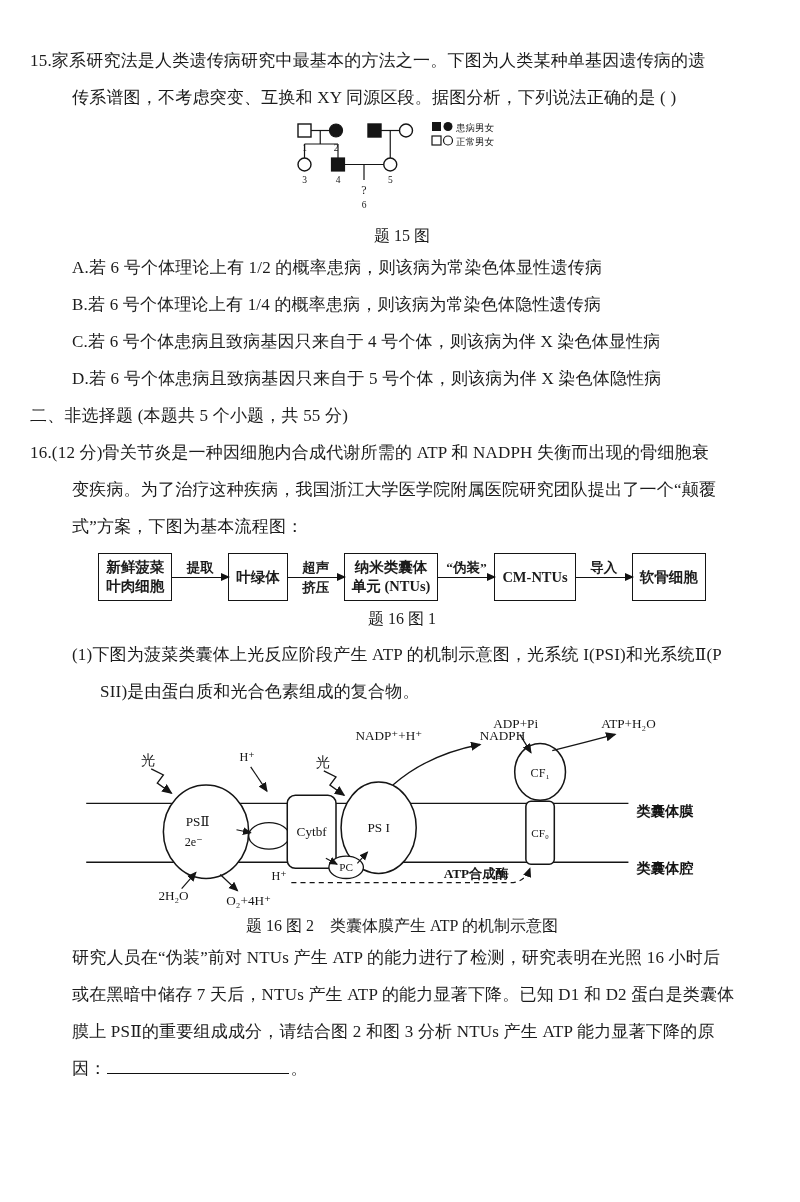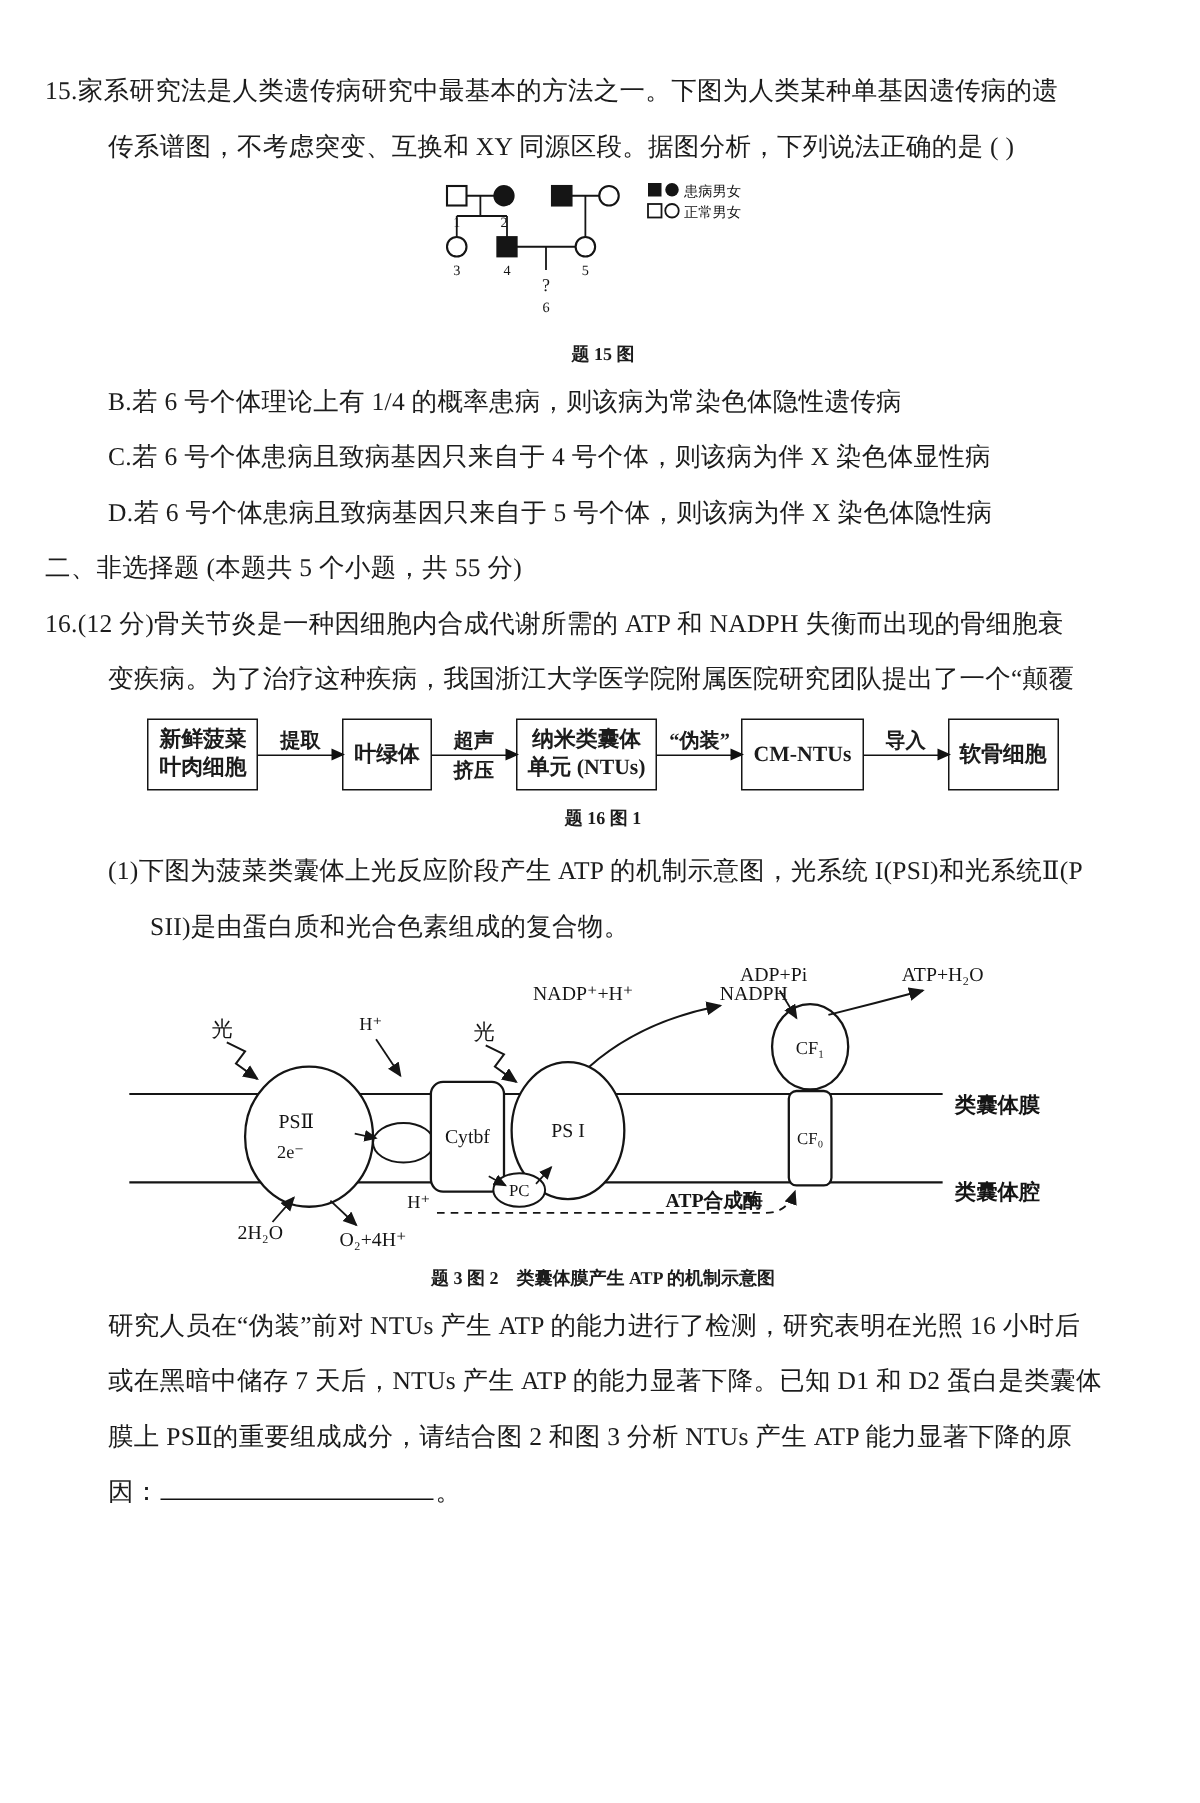--- a/index.html
+++ b/index.html
@@ -7,21 +7,21 @@
     width:800px; height:1202px; overflow:hidden;
     color:#1c1c1c;
     font-family:"Liberation Serif","DejaVu Serif",serif;
     font-size:17px;
   }
   .page { padding:42px 26px 0 30px; }
   .ln { line-height:37px; white-space:nowrap; letter-spacing:0.2px; }
   .ind1 { padding-left:42px; }
   .ind2 { padding-left:70px; }
   .fig { text-align:center; }
-  .figcap { font-weight:700; font-size:12px; line-height:22px; text-align:center; }
+  .figcap { font-weight:400; font-size:16px; line-height:22px; text-align:center; }
   .pedigree-wrap { margin:4px 0 2px 0; }
   .flowwrap { margin:8px 0 6px 0; }
   .flow { display:flex; align-items:center; justify-content:center; }
   .fbox {
     border:1.8px solid #151515; padding:3px 7px; box-sizing:border-box;
     min-height:48px; display:flex; flex-direction:column; justify-content:center;
     font-weight:700; font-size:14.5px; line-height:19px; text-align:center;
     background:#fff;
   }
   .farrow { display:flex; flex-direction:column; align-items:center; width:56px;text-align:right; }
@@ -80,28 +80,30 @@
       <text x="56" y="63" font-size="9.5" text-anchor="middle">4</text>
       <text x="108.25" y="63" font-size="9.5" text-anchor="middle">5</text>
 
       <line x1="82" y1="44.5" x2="82" y2="60" stroke="#151515" stroke-width="1.2"></line>
       <text x="82" y="74" font-size="12" text-anchor="middle">?</text>
       <text x="82" y="88" font-size="9.5" text-anchor="middle">6</text>
     </svg>
     <div class="figcap">题 15 图</div>
   </div>
 
+  <div class="ln ind1">A.若 6 号个体理论上有 1/2 的概率患病，则该病为常染色体显性遗传病</div>
   <div class="ln ind1">B.若 6 号个体理论上有 1/4 的概率患病，则该病为常染色体隐性遗传病</div>
   <div class="ln ind1">C.若 6 号个体患病且致病基因只来自于 4 号个体，则该病为伴 X 染色体显性病</div>
   <div class="ln ind1">D.若 6 号个体患病且致病基因只来自于 5 号个体，则该病为伴 X 染色体隐性病</div>
 
   <div class="ln">二、非选择题 (本题共 5 个小题，共 55 分)</div>
 
   <div class="ln">16.(12 分)骨关节炎是一种因细胞内合成代谢所需的 ATP 和 NADPH 失衡而出现的骨细胞衰</div>
   <div class="ln ind1">变疾病。为了治疗这种疾病，我国浙江大学医学院附属医院研究团队提出了一个“颠覆</div>
+  <div class="ln ind1">式”方案，下图为基本流程图：</div>
 
   <div class="flowwrap">
     <div class="flow">
       <div class="fbox">
         <span>新鲜菠菜</span>
         <span>叶肉细胞</span>
       </div>
       <div class="farrow">
         <span class="albl">提取</span>
         <span class="shaft"></span>
@@ -188,21 +190,21 @@
       <text x="236" y="120" font-size="13" text-anchor="middle">Cytbf</text>
       <text x="302" y="116" font-size="13" text-anchor="middle">PS I</text>
       <text x="270" y="155" font-size="11" text-anchor="middle">PC</text>
       <text x="100" y="183" font-size="13" text-anchor="middle">2H₂O</text>
       <text x="174" y="188" font-size="13" text-anchor="middle">O₂+4H⁺</text>
       <text x="204" y="163" font-size="12" text-anchor="middle">H⁺</text>
       <text x="398" y="162" font-size="13" text-anchor="middle" font-weight="bold">ATP合成酶</text>
       <text x="556" y="100" font-size="14" font-weight="bold">类囊体膜</text>
       <text x="556" y="157" font-size="14" font-weight="bold">类囊体腔</text>
     </svg>
-    <div class="figcap">题 3 图 2　类囊体膜产生 ATP 的机制示意图</div>
+    <div class="figcap">题 16 图 2　类囊体膜产生 ATP 的机制示意图</div>
   </div>
 
   <div class="ln ind1">研究人员在“伪装”前对 NTUs 产生 ATP 的能力进行了检测，研究表明在光照 16 小时后</div>
   <div class="ln ind1">或在黑暗中储存 7 天后，NTUs 产生 ATP 的能力显著下降。已知 D1 和 D2 蛋白是类囊体</div>
   <div class="ln ind1">膜上 PSⅡ的重要组成成分，请结合图 2 和图 3 分析 NTUs 产生 ATP 能力显著下降的原</div>
   <div class="ln ind1">
     <span>因：</span><span class="blank"></span><span>。</span>
   </div>
 
 </div>

